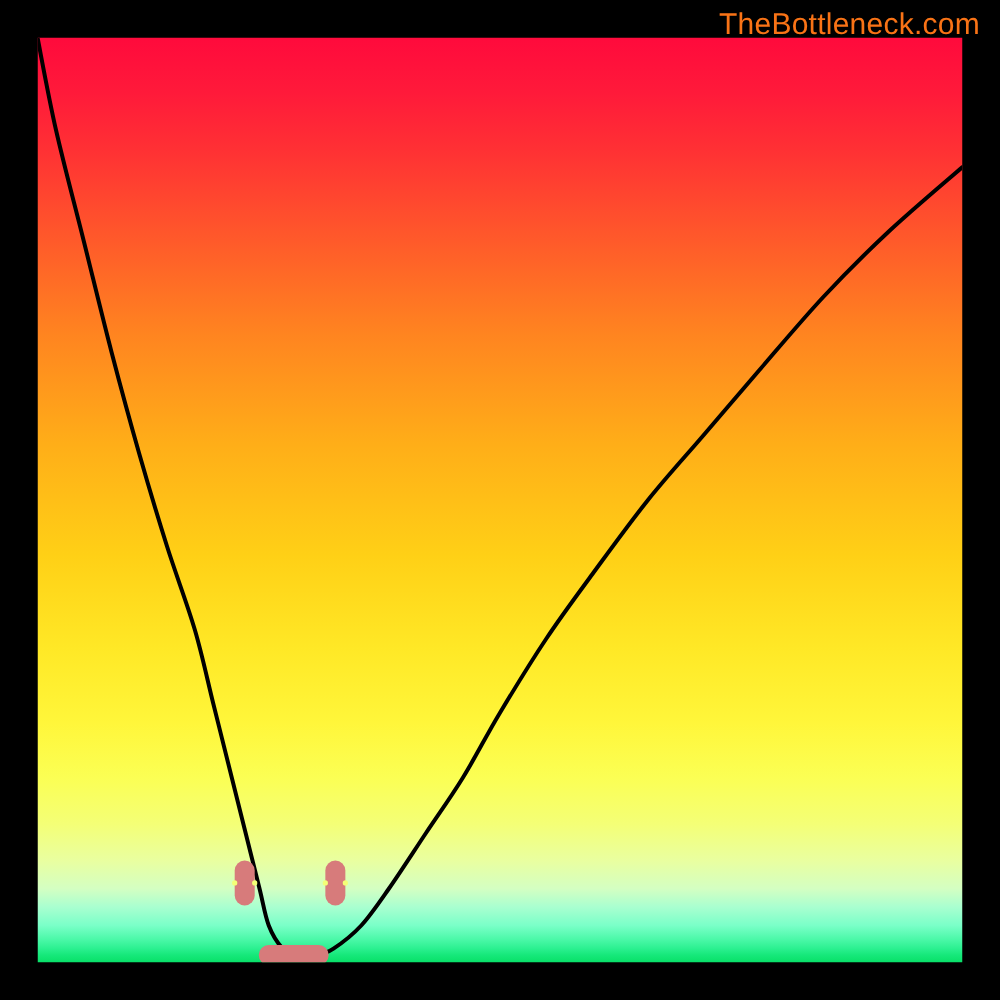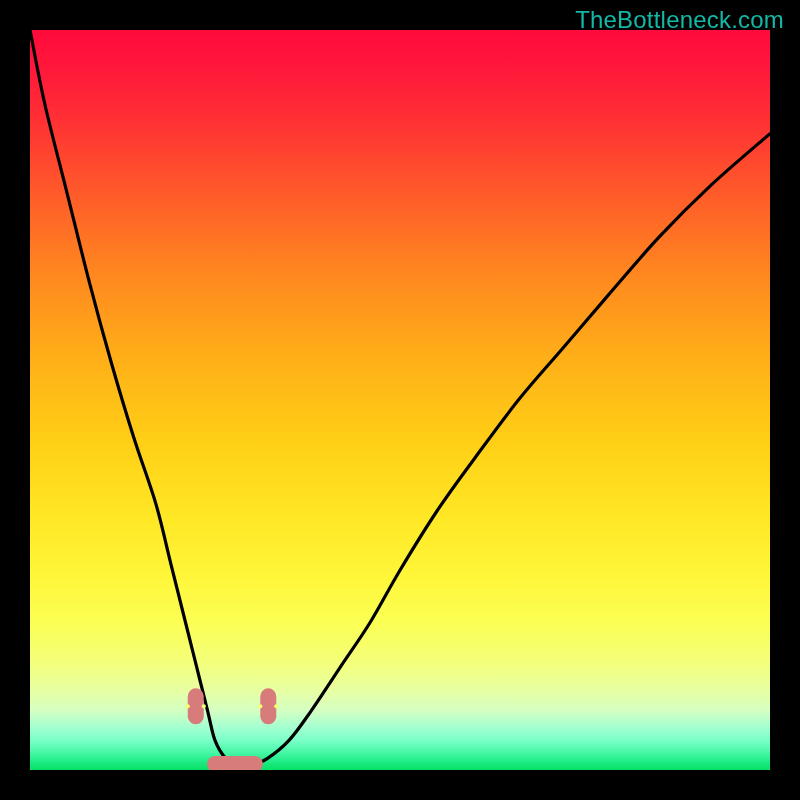--- a/index.html
+++ b/index.html
@@ -51,21 +51,21 @@
     );
   }
   .curve-svg {
     position: absolute;
     inset: 0;
   }
   .watermark {
     position: absolute;
     top: 6px;
     right: 16px;
-    color: #14b8a6;
+    color: #f97316;
     font-size: 24px;
     font-weight: 500;
     letter-spacing: 0.2px;
   }
 </style>
 </head>
 <body>
 
 <div class="frame">
 

